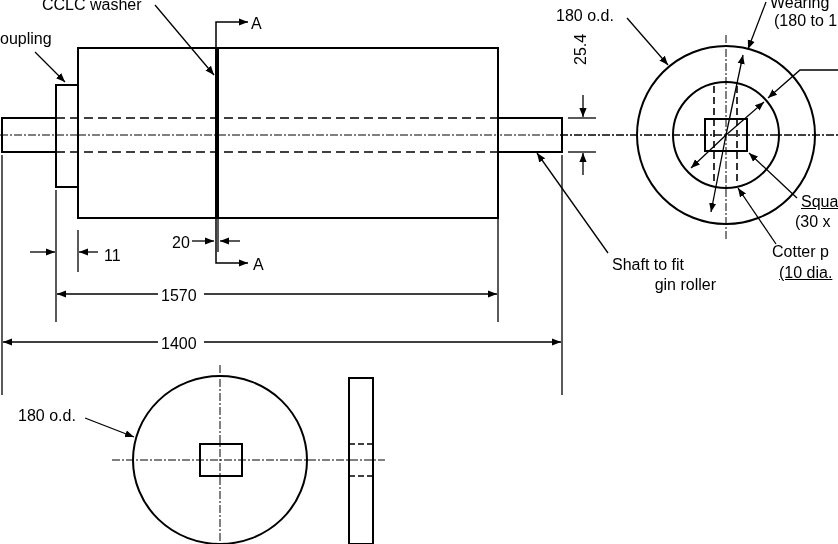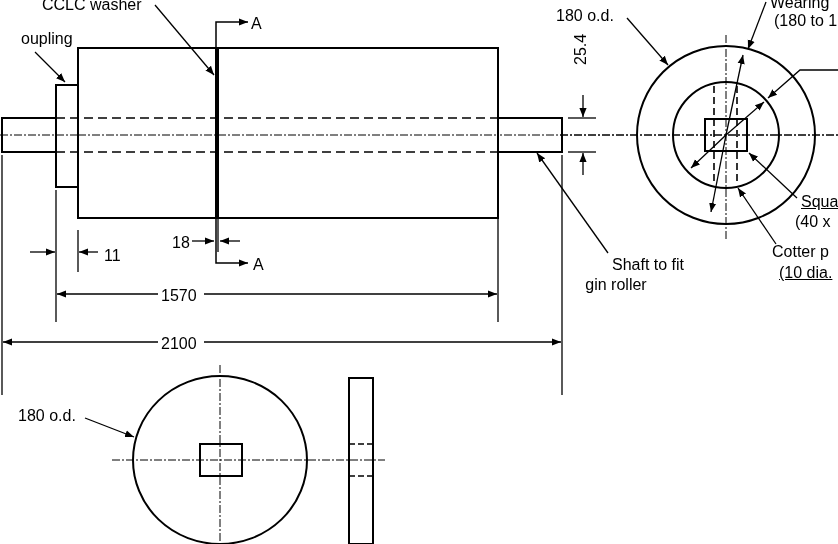--- a/index.html
+++ b/index.html
@@ -103,30 +103,30 @@
     <rect x="200" y="444" width="42" height="32" stroke-width="2"></rect>
     <line x1="85" y1="418" x2="134" y2="437" stroke-width="1.3" marker-end="url(#ah)"></line>
 
     <rect x="349" y="378" width="24" height="166" stroke-width="2"></rect>
     <line x1="349" y1="444" x2="374" y2="444" stroke-width="1.6" stroke-dasharray="6,3"></line>
     <line x1="349" y1="476" x2="374" y2="476" stroke-width="1.6" stroke-dasharray="6,3"></line>
   </g>
 </svg>
 
 <div class="lbl" style="left:42px;top:-4px;">CCLC washer</div>
-<div class="lbl" style="left:0px;top:30px;margin-left:21px;">oupling</div>
+<div class="lbl" style="left:0px;top:30px;">oupling</div>
 <div class="lbl" style="left:251px;top:15px;">A</div>
 <div class="lbl" style="left:253px;top:256px;">A</div>
 <div class="lbl" style="left:104px;top:247px;">11</div>
-<div class="lbl" style="left:172px;top:234px;">18</div>
+<div class="lbl" style="left:172px;top:234px;">20</div>
 <div class="lbl" style="left:161px;top:287px;">1570</div>
-<div class="lbl" style="left:161px;top:335px;">2100</div>
+<div class="lbl" style="left:161px;top:335px;">1400</div>
 <div class="lbl" style="left:572px;top:65px;transform:rotate(-90deg);transform-origin:left top;">25.4</div>
 <div class="lbl" style="left:556px;top:7px;">180 o.d.</div>
 <div class="lbl" style="left:770px;top:-6px;">Wearing</div>
 <div class="lbl" style="left:774px;top:12px;">(180 to 1</div>
 <div class="lbl" style="left:801px;top:193px;text-decoration:underline;">Squa</div>
-<div class="lbl" style="left:795px;top:213px;">(40 x</div>
+<div class="lbl" style="left:795px;top:213px;">(30 x</div>
 <div class="lbl" style="left:772px;top:243px;">Cotter p</div>
 <div class="lbl" style="left:779px;top:264px;text-decoration:underline;">(10 dia.</div>
 <div class="lbl c" style="left:596px;top:256px;width:104px;">Shaft to fit</div>
-<div class="lbl c" style="left:564px;top:276px;width:104px;">gin roller</div>
+<div class="lbl c" style="left:612px;top:276px;width:104px;text-align:right;">gin roller</div>
 <div class="lbl" style="left:18px;top:407px;">180 o.d.</div>
 
 </body></html>

